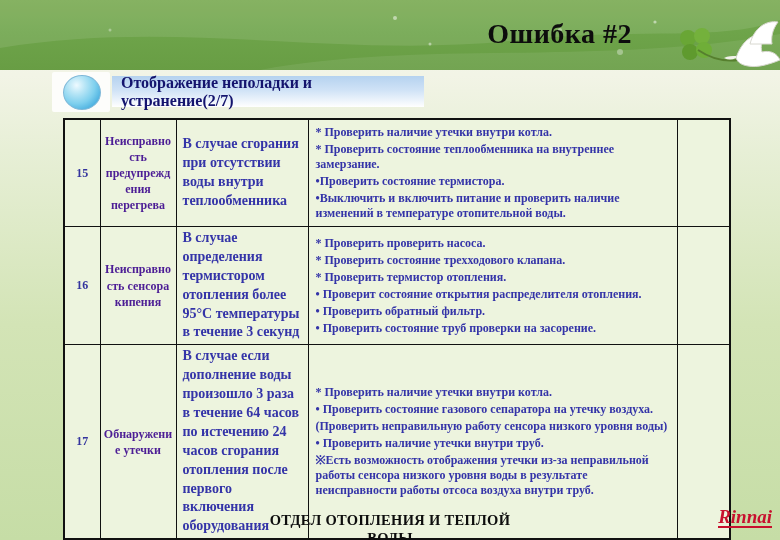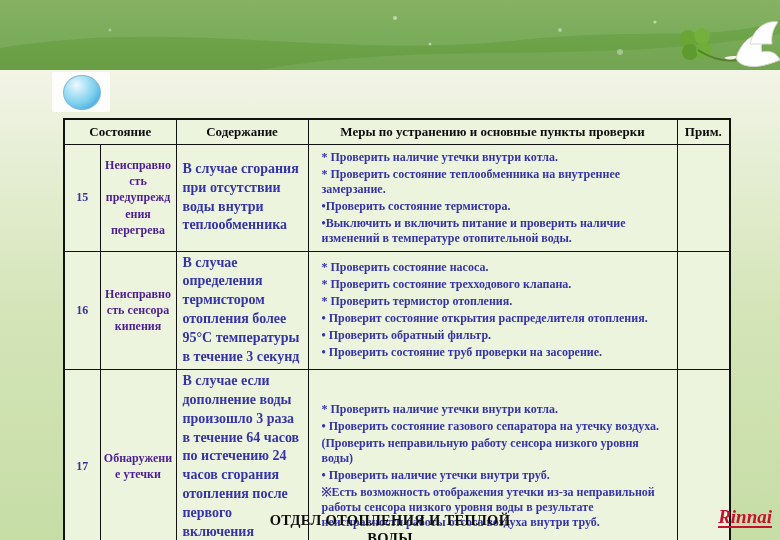--- a/index.html
+++ b/index.html
@@ -30,21 +30,21 @@
   table.err{border:2px solid #111;}
   th.hdr{font-size:13px;font-weight:bold;color:#0d0d0d;padding:2px;}
   td.num{font-size:12px;font-weight:bold;color:#34349e;text-align:center;vertical-align:middle;}
   td.name{font-size:12px;font-weight:bold;color:#4c1d95;text-align:center;vertical-align:middle;
     padding:2px 3px;overflow-wrap:anywhere;line-height:1.35;}
   td.content{font-size:14px;font-weight:bold;color:#3434a8;vertical-align:middle;
     padding:2px 4px 2px 6px;line-height:1.35;overflow-wrap:break-word;}
   td.measures{font-size:12px;font-weight:bold;color:#3434a8;vertical-align:middle;
     padding:3px 6px 3px 7px;line-height:1.25;overflow-wrap:break-word;}
   td.note{background:#edf4de;}
-  .measure-line{margin:2px 6px;}
+  .measure-line{margin:2px 0;}
   tr.r-head{height:25px;}
   tr.r15{height:101px;}
   tr.r16{height:105px;}
   tr.r17{height:143px;}
   
   .footer-title{position:absolute;top:511px;left:260px;width:260px;text-align:center;
     font-size:14.5px;font-weight:bold;color:#0d0d0d;line-height:1.25;letter-spacing:0.3px;}
   .logo{position:absolute;top:508px;right:8px;display:flex;align-items:center;gap:19px;}
   .logo-rinnai{font-family:"Liberation Serif",serif;font-style:italic;font-weight:bold;
     font-size:19px;color:#c8102e;line-height:0.9;display:inline-block;text-align:center;}
@@ -80,58 +80,56 @@
 
         <g>
           <path d="M86,52 C92,34 104,26 118,28 C112,34 110,40 112,46 C120,44 127,47 130,54 C120,58 108,62 98,60 C92,59 88,57 86,52 Z" fill="#ffffff" stroke="#d8d8d0" stroke-width="1"></path>
           <path d="M100,38 C104,22 116,14 128,16 C122,24 121,32 122,38 Z" fill="#ffffff" stroke="#d8d8d0" stroke-width="1"></path>
           <path d="M86,52 C82,54 78,54 74,52 C78,50 82,50 86,50 Z" fill="#f2f2ea"></path>
         </g>
       </svg>
     </div>
   </div>
 
+  <div class="slide-title">Ошибка #2</div>
 
   <div class="bullet-box">
     <div class="sphere"></div>
+  </div>
+  <div class="subtitle-bar">
+    <span class="subtitle-text">Отображение неполадки и устранение(2/7)</span>
   </div>
 
   <table class="err">
     <colgroup>
       <col style="width:36px">
         <col style="width:76px">
         <col style="width:132px">
         <col style="width:369px">
         <col style="width:53px">
     </colgroup>
     <tbody>
-        <tr class="r-head">
-      <th class="hdr" colspan="2">Состояние</th>
-      <th class="hdr">Содержание</th>
-      <th class="hdr">Меры по устранению и основные пункты проверки</th>
-      <th class="hdr">Прим.</th>
-    </tr>
     <tr class="r15">
       <td class="num">15</td>
       <td class="name">Неисправность предупреждения перегрева</td>
       <td class="content">В случае сгорания при отсутствии воды внутри теплообменника</td>
       <td class="measures">
             <div class="measure-line">* Проверить наличие утечки внутри котла.</div>
             <div class="measure-line">* Проверить состояние теплообменника на внутреннее замерзание.</div>
             <div class="measure-line">•Проверить состояние термистора.</div>
             <div class="measure-line">•Выключить и включить питание и проверить наличие изменений в температуре отопительной воды.</div>
           </td>
       <td class="note"></td>
     </tr>
     <tr class="r16">
       <td class="num">16</td>
       <td class="name">Неисправность сенсора кипения</td>
       <td class="content">В случае определения термистором отопления более 95°С температуры в течение 3 секунд</td>
       <td class="measures">
-            <div class="measure-line">* Проверить состояние насоса.</div>
+            <div class="measure-line">* Проверить проверить насоса.</div>
             <div class="measure-line">* Проверить состояние трехходового клапана.</div>
             <div class="measure-line">* Проверить термистор отопления.</div>
             <div class="measure-line">• Проверит состояние открытия распределителя отопления.</div>
             <div class="measure-line">• Проверить обратный фильтр.</div>
             <div class="measure-line">• Проверить состояние труб проверки на засорение.</div>
           </td>
       <td class="note"></td>
     </tr>
     <tr class="r17">
       <td class="num">17</td>

